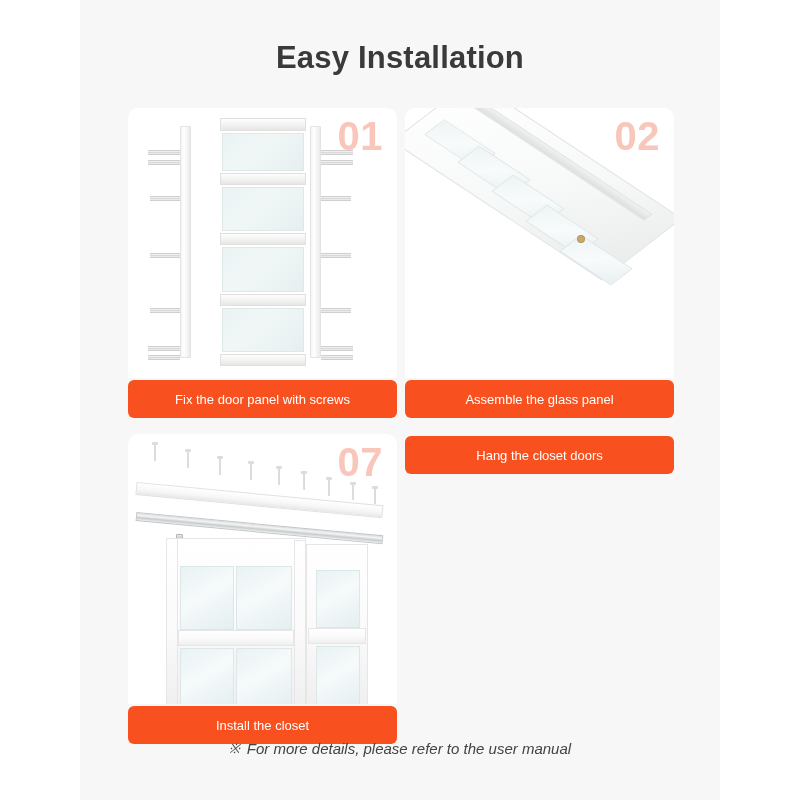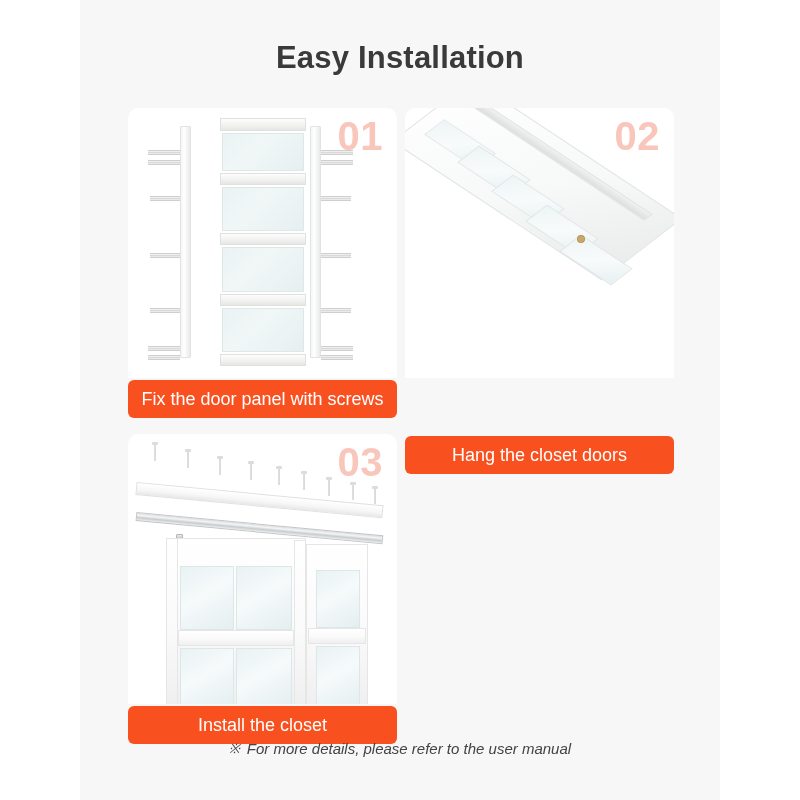--- a/index.html
+++ b/index.html
@@ -79,21 +79,21 @@
   }
 
   .step-caption {
     position: relative;
     width: 269px;
     height: 38px;
     margin-top: 2px;
     background: #f8501e;
     border-radius: 6px;
     color: #ffffff;
-    font-size: 18px;
+    font-size: 13px;
     display: flex;
     align-items: center;
     justify-content: center;
     text-align: center;
   }
 
   #footer-note {
     position: absolute;
     left: 0;
     top: 740px;
@@ -277,20 +277,21 @@
             <div class="s2-pane" style="left:82px;top:73px;width:62px;height:26px;transform:rotate(33.5deg) skewX(-19deg);"></div>
             <div class="s2-pane" style="left:116px;top:103px;width:62px;height:26px;transform:rotate(33.5deg) skewX(-19deg);"></div>
             <div class="s2-pane" style="left:150px;top:133px;width:62px;height:26px;transform:rotate(33.5deg) skewX(-19deg);"></div>
 
             <div class="s2-slab" style="left:6px;top:30px;width:248px;height:10px;transform:rotate(33.5deg) skewX(-19deg);background:linear-gradient(180deg,#f0f1f1,#dddfdf);"></div>
 
             <div id="s2-handle" style="left:163px;top:122px;"></div>
           </div>
           <div class="step-number">02</div>
         </div>
+        <div class="step-caption">Assemble the glass panel</div>
       </div>
 
       <div class="step-card">
         <div class="step-figure">
 
           <div class="nail" style="left:26px;top:10px;height:17px;"></div>
           <div class="nail" style="left:59px;top:17px;height:17px;"></div>
           <div class="nail" style="left:91px;top:24px;height:17px;"></div>
           <div class="nail" style="left:122px;top:29px;height:17px;"></div>
           <div class="nail" style="left:150px;top:34px;height:17px;"></div>
@@ -315,21 +316,21 @@
           <div class="s4-glass" style="left:108px;top:132px;width:56px;height:64px;"></div>
           <div class="s4-part" style="left:50px;top:196px;width:116px;height:16px;"></div>
           <div class="s4-glass" style="left:52px;top:214px;width:54px;height:60px;"></div>
           <div class="s4-glass" style="left:108px;top:214px;width:56px;height:60px;"></div>
 
           <div class="s4-part" style="left:178px;top:110px;width:62px;height:164px;"></div>
           <div class="s4-glass" style="left:188px;top:136px;width:44px;height:58px;"></div>
           <div class="s4-part" style="left:180px;top:194px;width:58px;height:16px;"></div>
           <div class="s4-glass" style="left:188px;top:212px;width:44px;height:62px;"></div>
 
-          <div class="step-number">03</div>
+          <div class="step-number">07</div>
         </div>
         <div class="step-caption">Install the closet</div>
       </div>
 
       <div class="step-card">
         <div class="step-caption">Hang the closet doors</div>
       </div>
 
     </div>
 

